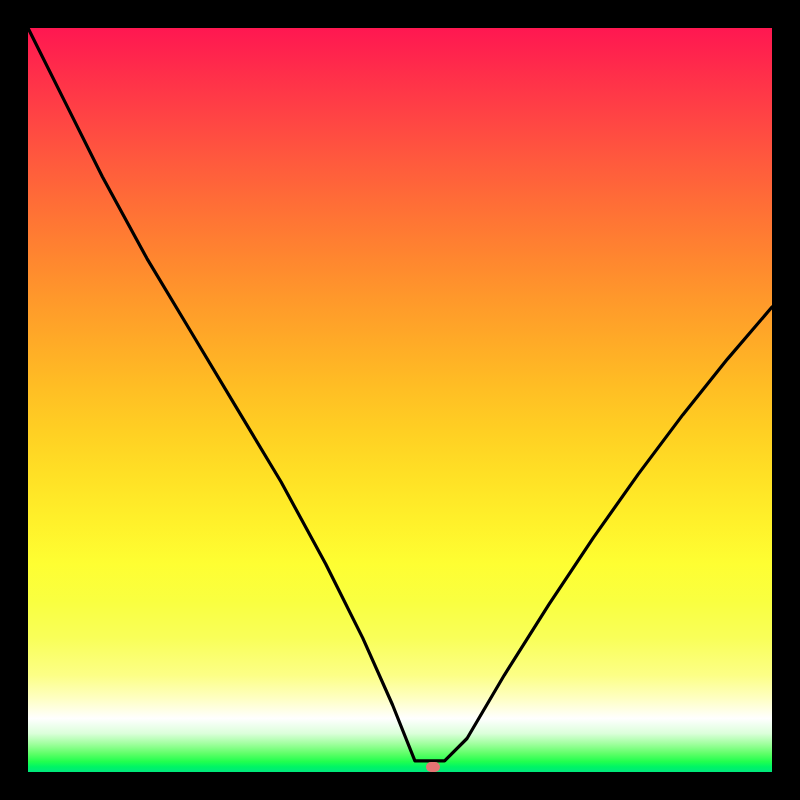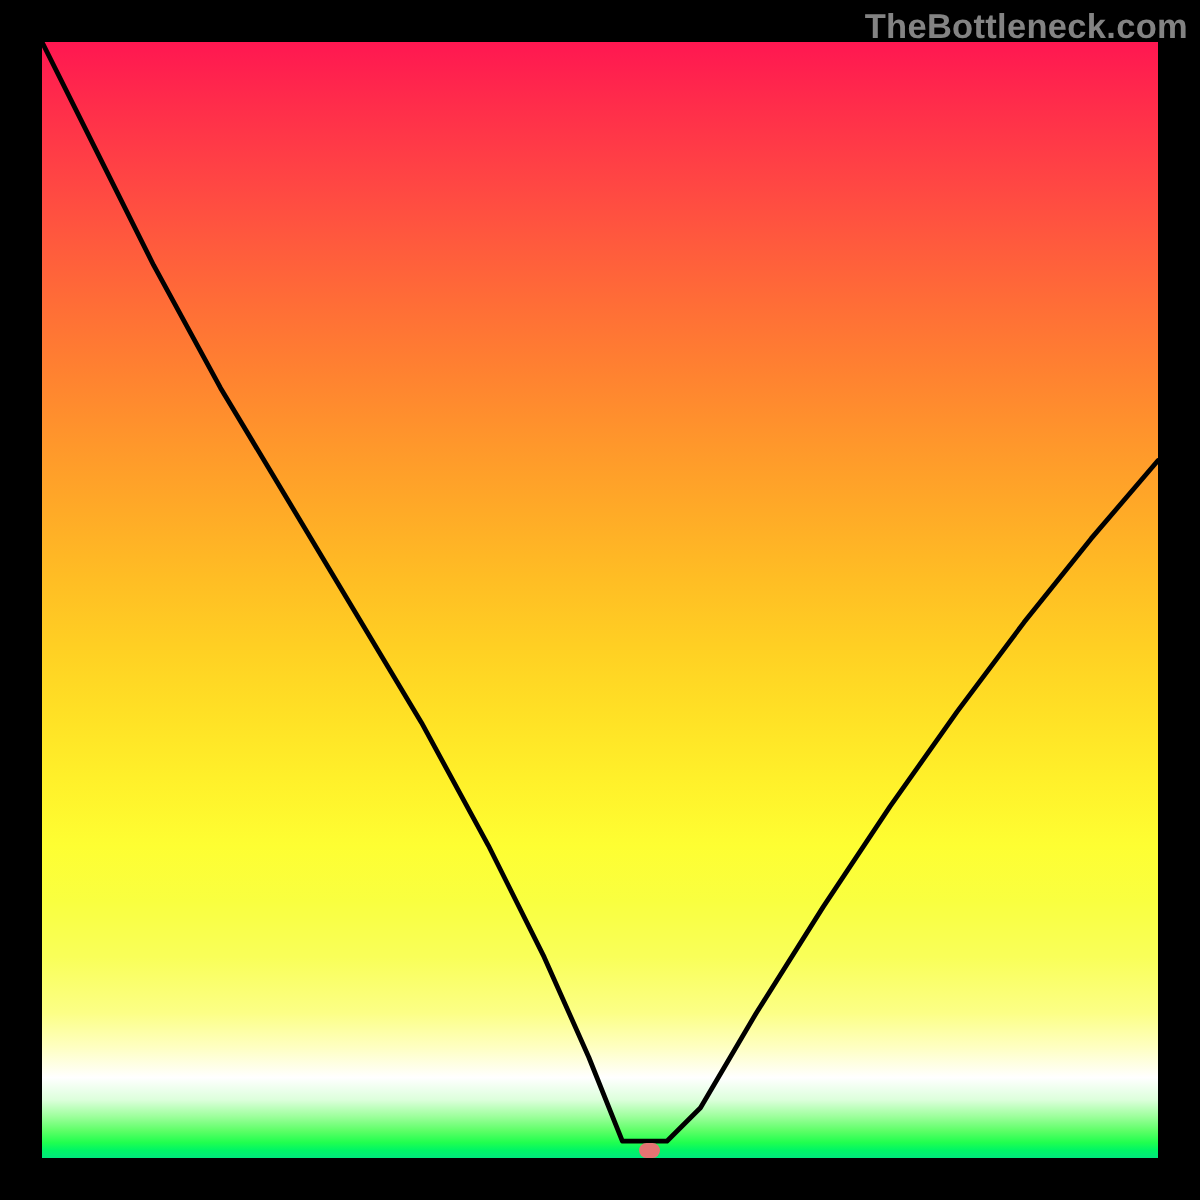--- a/index.html
+++ b/index.html
@@ -84,14 +84,13 @@
 <div class="frame">
   <div class="plot">
 
     <svg class="curve" viewBox="0 0 744 744">
       <path d="M0.0 0.0 L37.2 74.4 L74.4 148.8 L119.0 230.6 L163.7 305.0 L208.3 379.4 L253.0 453.8 L297.6 535.7 L334.8 610.1 L364.6 677.0 L386.9 732.8 L416.6 732.8 L439.0 710.5 L476.2 647.3 L520.8 576.6 L565.4 509.6 L610.1 446.4 L654.7 386.9 L699.4 331.1 L744.0 279.0" id="curvePath" fill="none" stroke="#000" stroke-width="3.2" stroke-linejoin="round" stroke-linecap="round"></path>
     </svg>
 
     <div class="marker" id="marker" style="left: 398.48px; top: 733.792px;"></div>
   </div>
 
-  <div class="watermark">TheBottleneck.com</div>
 </div>
 
 </body></html>

